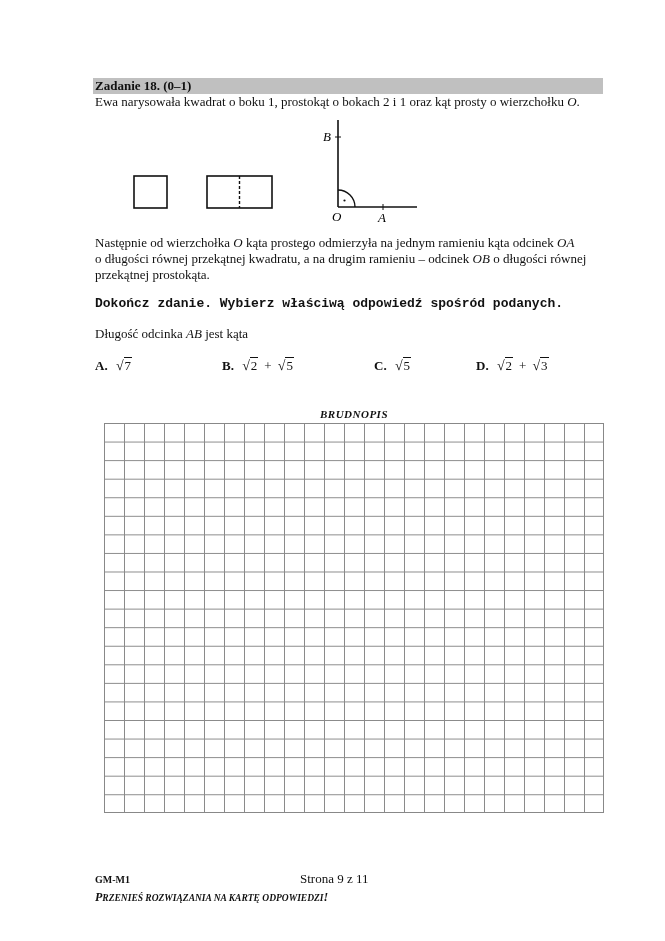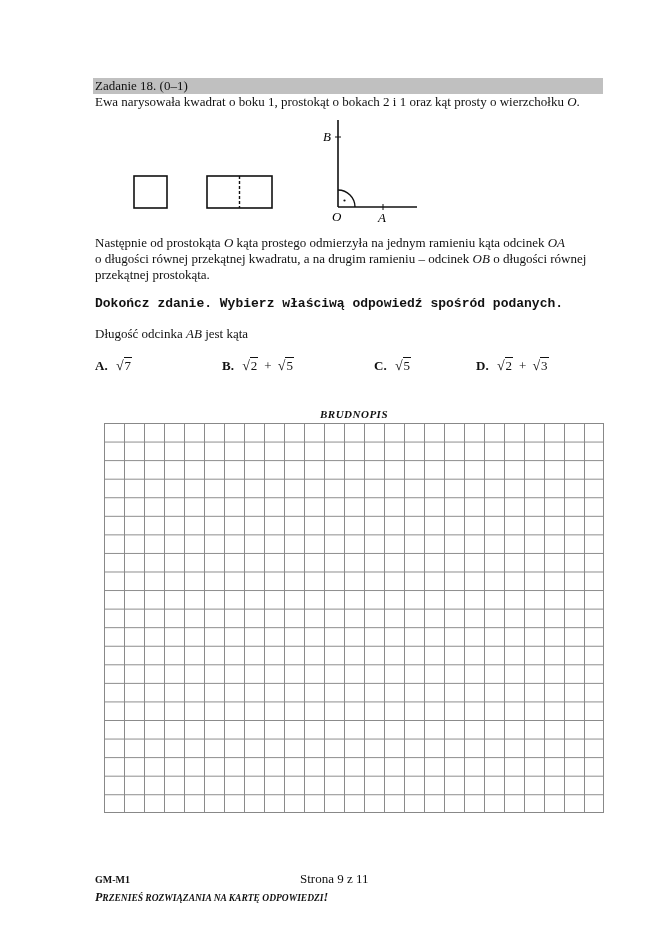--- a/index.html
+++ b/index.html
@@ -1,20 +1,20 @@
 <!DOCTYPE html>
 <html><head>
 <meta charset="utf-8">
 <style>
   html, body { margin: 0; padding: 0; background: #ffffff; }
   body { width: 665px; height: 941px; position: relative; overflow: hidden;
          font-family: "Liberation Serif", "DejaVu Serif", serif; color: #111; }
   .abs { position: absolute; }
   .header-bar { left: 93px; top: 78px; width: 510px; height: 16px; background: #c0c0c0; }
-  .header-title { left: 95px; top: 78px; font-size: 13px; font-weight: normal; line-height: 16px; white-space: nowrap; }
+  .header-title { left: 95px; top: 78px; font-size: 13px; font-weight: bold; line-height: 16px; white-space: nowrap; }
   .para { left: 95px; font-size: 13px; line-height: 16px; white-space: nowrap; }
   .bold { font-weight: bold; }
   .i { font-style: italic; }
   .answers { left: 95px; top: 358px; width: 520px; height: 20px; font-size: 13px; }
   .answer { position: absolute; top: 0; font-size: 13px; white-space: nowrap; cursor: pointer; }
   .answer .letter { font-weight: bold; margin-right: 5px; }
   .sqrt { display: inline-block; }
   .sqrt .rad { font-size: 14px; }
   .sqrt .arg { border-top: 1px solid #111; padding: 0 1px; }
   .plus { margin: 0 6px; }
@@ -53,21 +53,21 @@
   <line x1="335" y1="137" x2="341" y2="137" stroke="#111" stroke-width="1"></line>
   <line x1="383" y1="204" x2="383" y2="210" stroke="#111" stroke-width="1"></line>
   <path d="M338 190 A17 17 0 0 1 355 207" fill="none" stroke="#111" stroke-width="1.4"></path>
   <circle cx="344.5" cy="200.5" r="1.1" fill="#111"></circle>
   <text x="323" y="141" font-size="13" font-style="italic" font-family="Liberation Serif, serif">B</text>
   <text x="332" y="221" font-size="13" font-style="italic" font-family="Liberation Serif, serif">O</text>
   <text x="378" y="222" font-size="13" font-style="italic" font-family="Liberation Serif, serif">A</text>
 </svg>
 
 <div class="abs para" style="top:235px;">
-  <span>Następnie od prostokąta </span><span class="i">O</span><span> kąta prostego odmierzyła na jednym ramieniu kąta odcinek </span><span class="i">OA</span>
+  <span>Następnie od wierzchołka </span><span class="i">O</span><span> kąta prostego odmierzyła na jednym ramieniu kąta odcinek </span><span class="i">OA</span>
 </div>
 <div class="abs para" style="top:251px;">
   <span>o długości równej przekątnej kwadratu, a na drugim ramieniu – odcinek </span><span class="i">OB</span><span> o długości równej</span>
 </div>
 <div class="abs para" style="top:267px;">
   <span>przekątnej prostokąta.</span>
 </div>
 
 <div class="abs para bold" style="top:296px;font-family:Liberation Mono, monospace;">Dokończ zdanie. Wybierz właściwą odpowiedź spośród podanych.</div>
 

